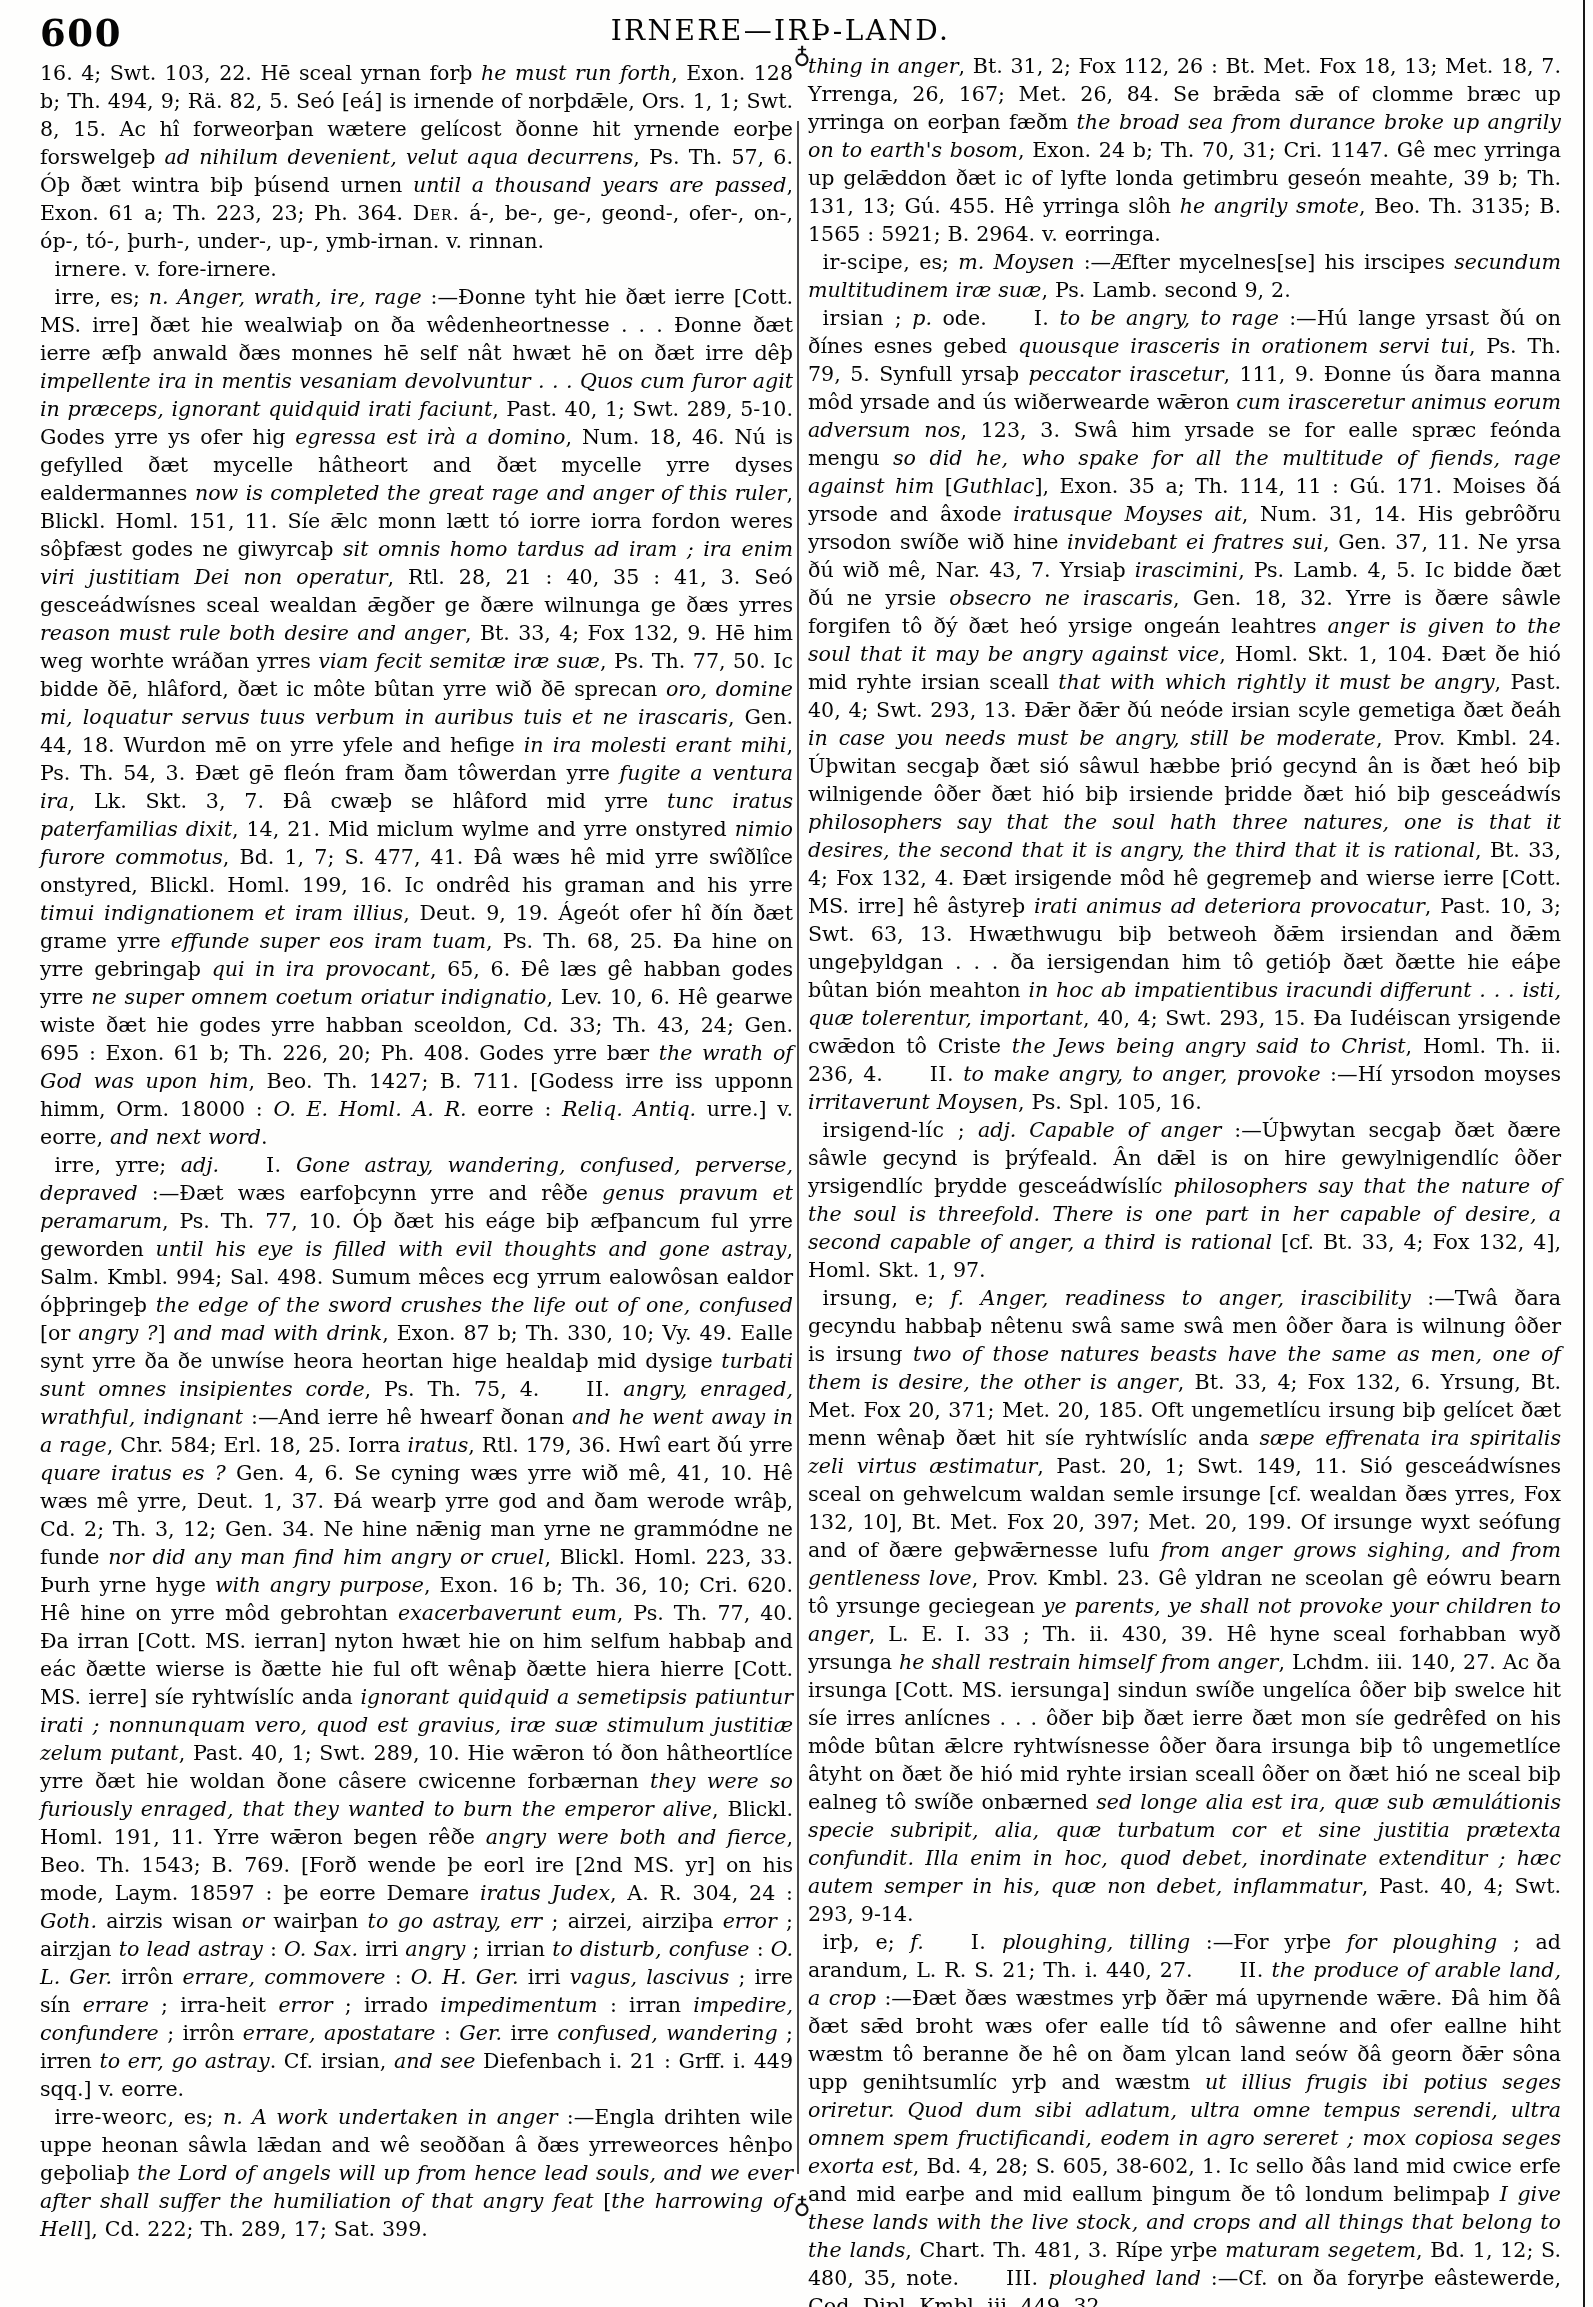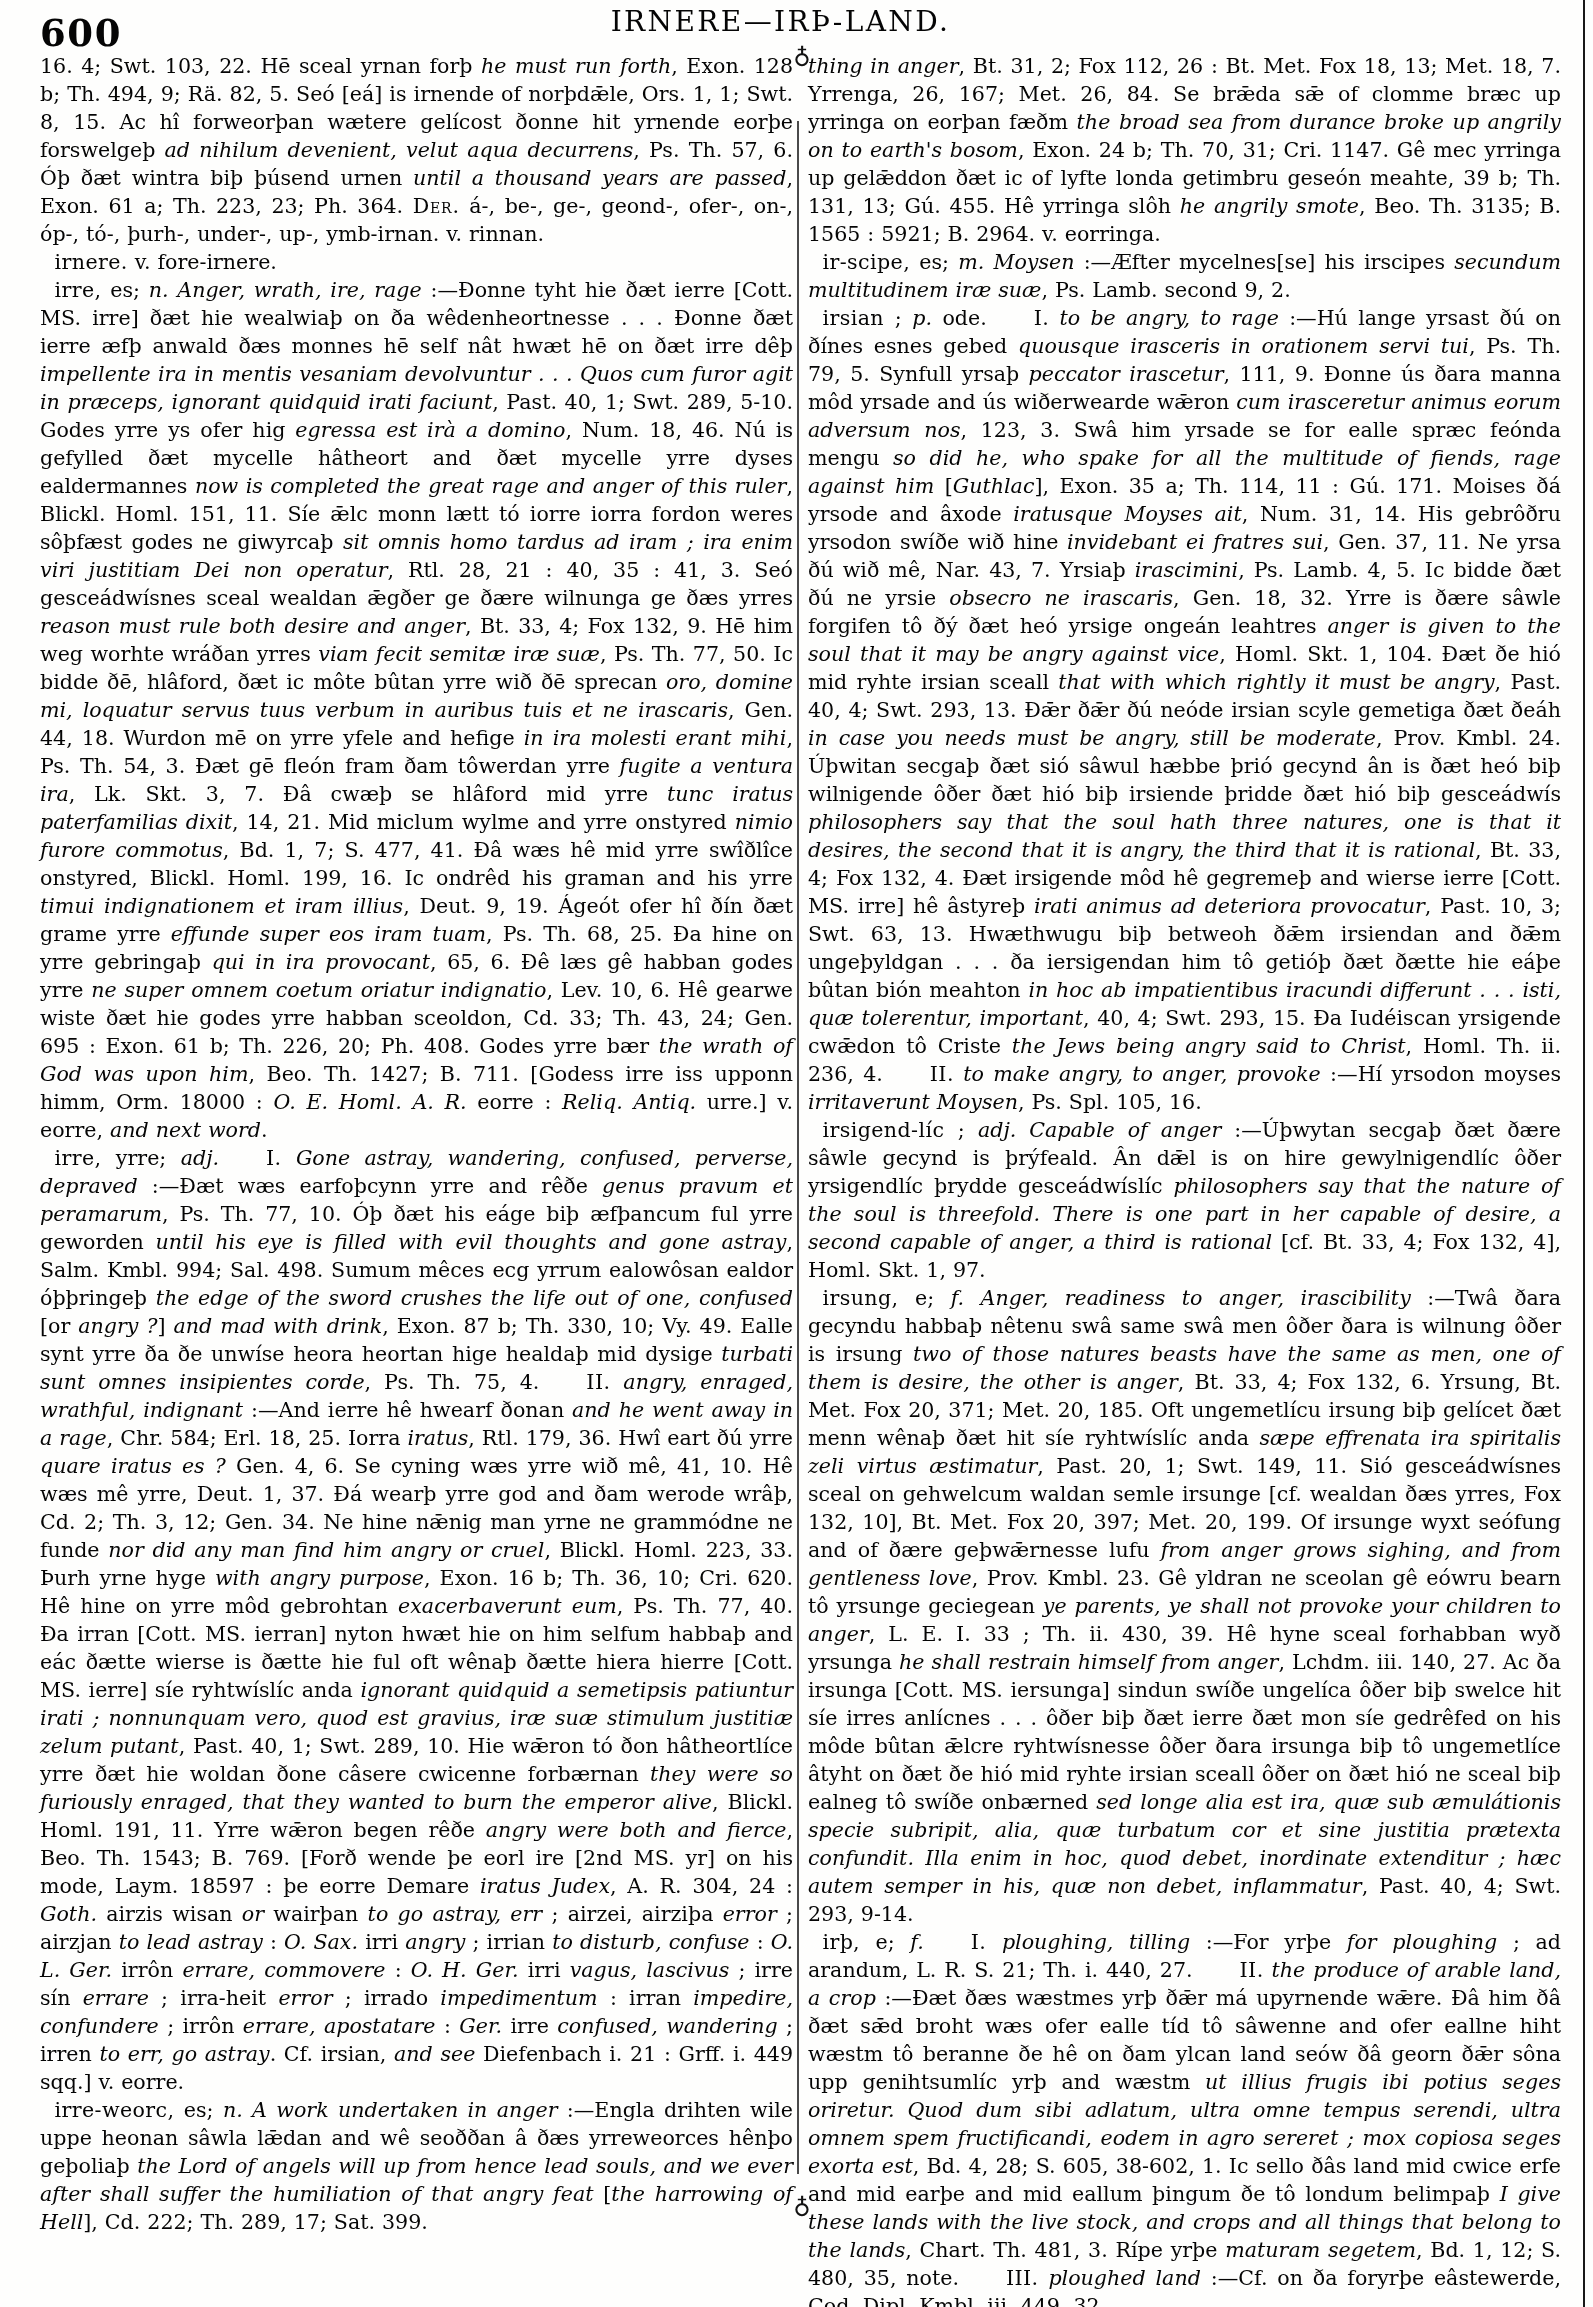--- a/index.html
+++ b/index.html
@@ -7,30 +7,30 @@
     width:1593px;height:2307px;position:relative;
     background:#fefefd;color:#050505;
     font-family:"DejaVu Serif","Liberation Serif",serif;
     overflow:hidden;
   }
   .page-number{
     position:absolute;left:40px;top:11.3px;
     font-size:37px;font-weight:bold;letter-spacing:1.6px;
   }
   .running-head{
-    position:absolute;left:0;top:5px;width:1561px;
+    position:absolute;left:0;top:14px;width:1561px;
     text-align:center;font-size:28px;letter-spacing:2.4px;
   }
   .col{
     position:absolute;top:52px;width:753px;
     font-size:20.6px;line-height:28px;
     text-align:justify;
     word-spacing:0.4px;
   }
-  #col-left{left:40px;}
+  #col-left{left:40px;margin-top:7px;}
   #col-right{left:808px;}
   .para{margin:0;padding:0;}
   .entry{text-indent:14.5px;}
   .cont{text-indent:0;}
   .run-r{font-style:normal;}
   .run-i{font-style:italic;}
   .run-b{font-weight:normal;letter-spacing:0.4px;}
   .run-sc{font-variant:small-caps;letter-spacing:0.8px;}
   .run-g{display:inline-block;width:47px;}
   .gutter-rule{

